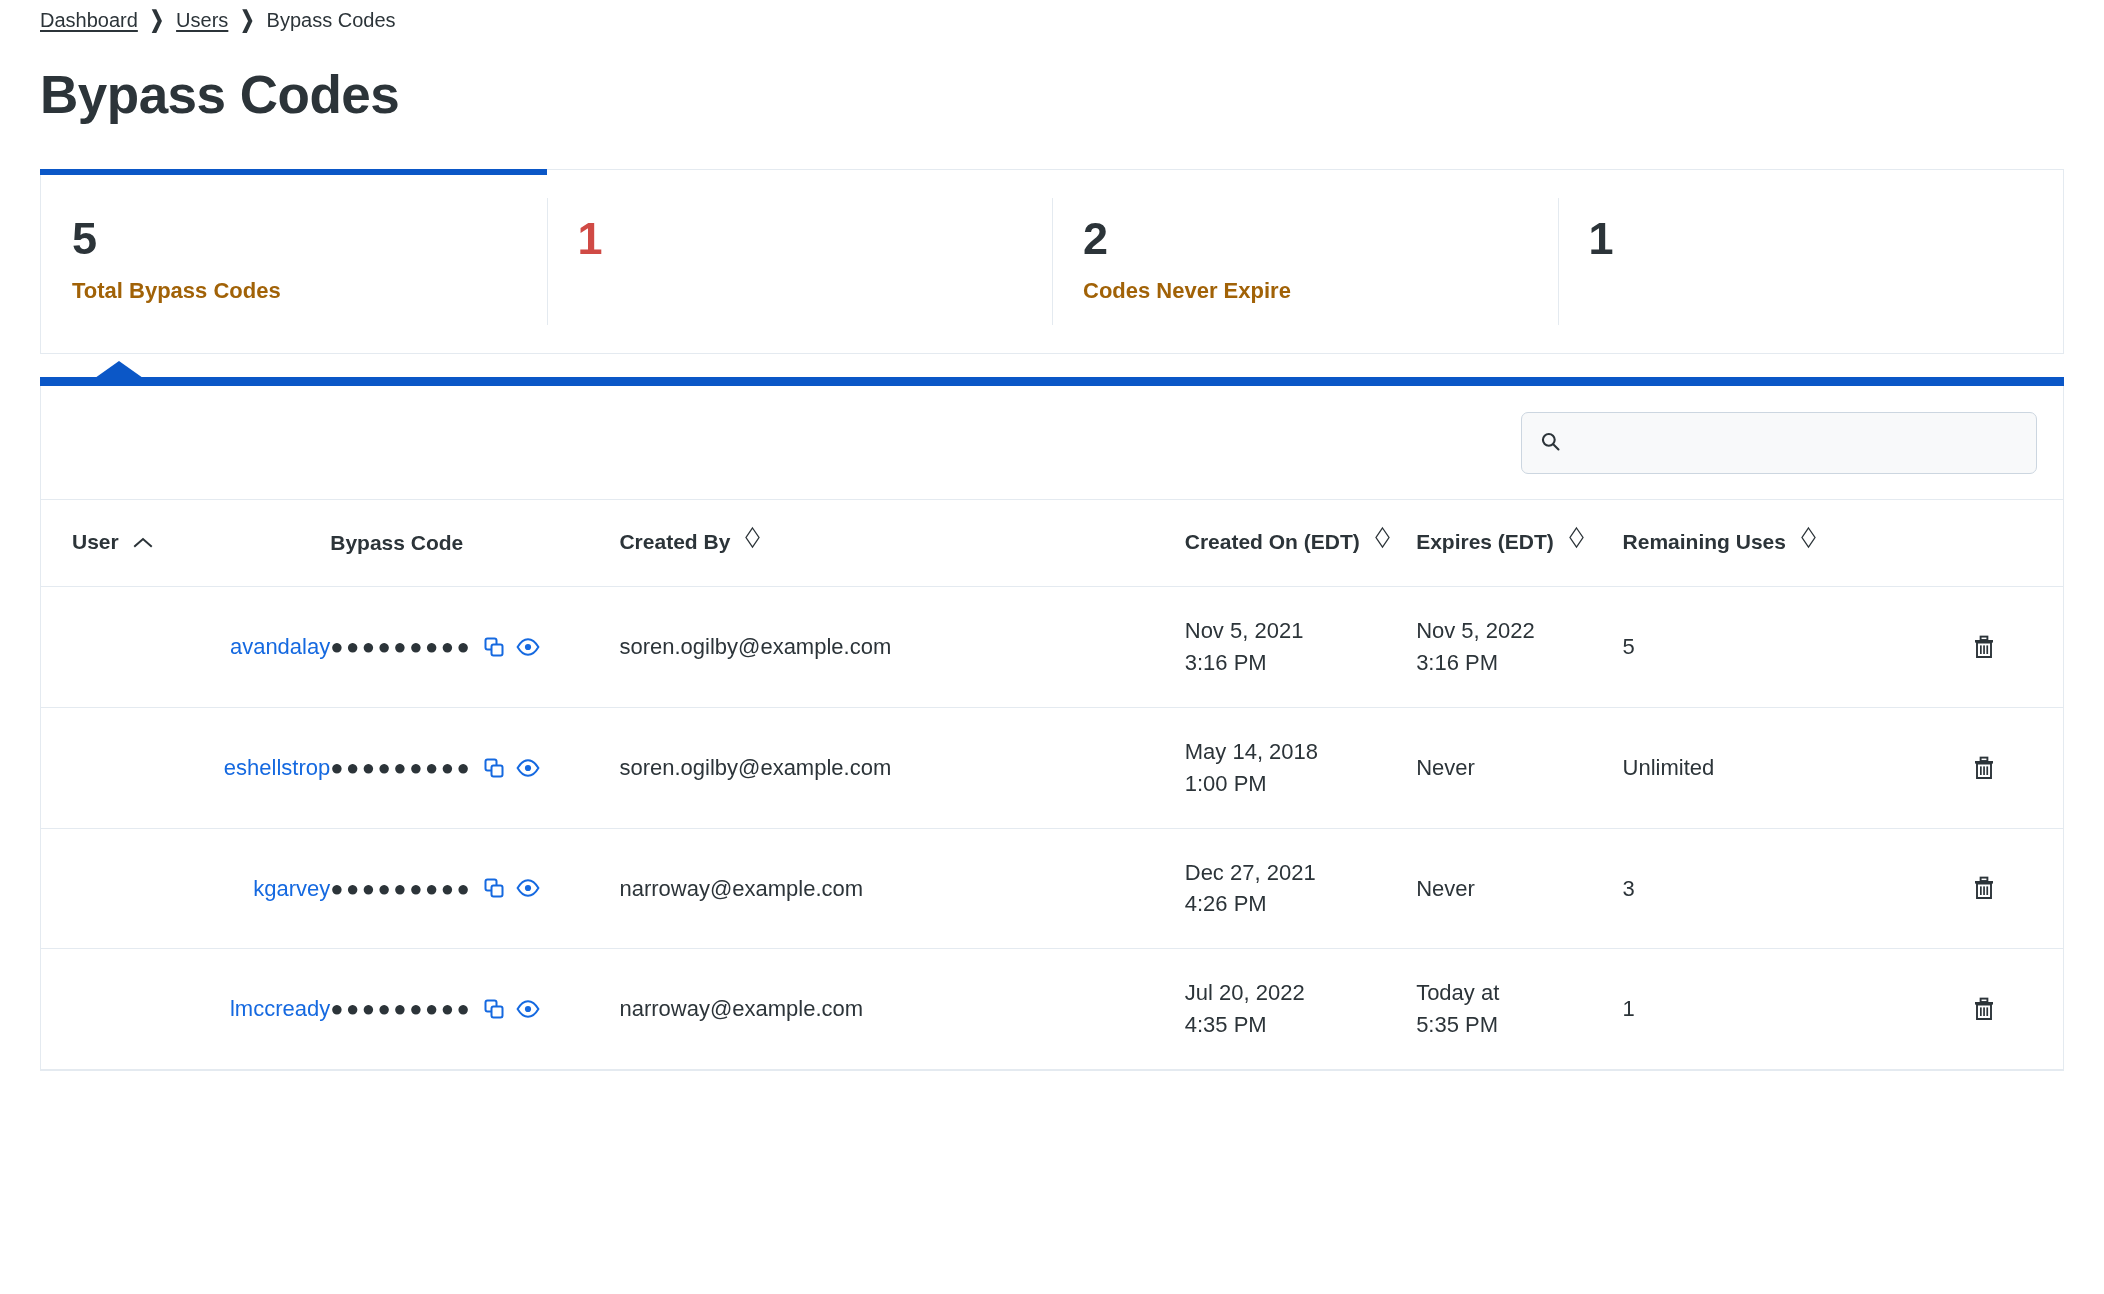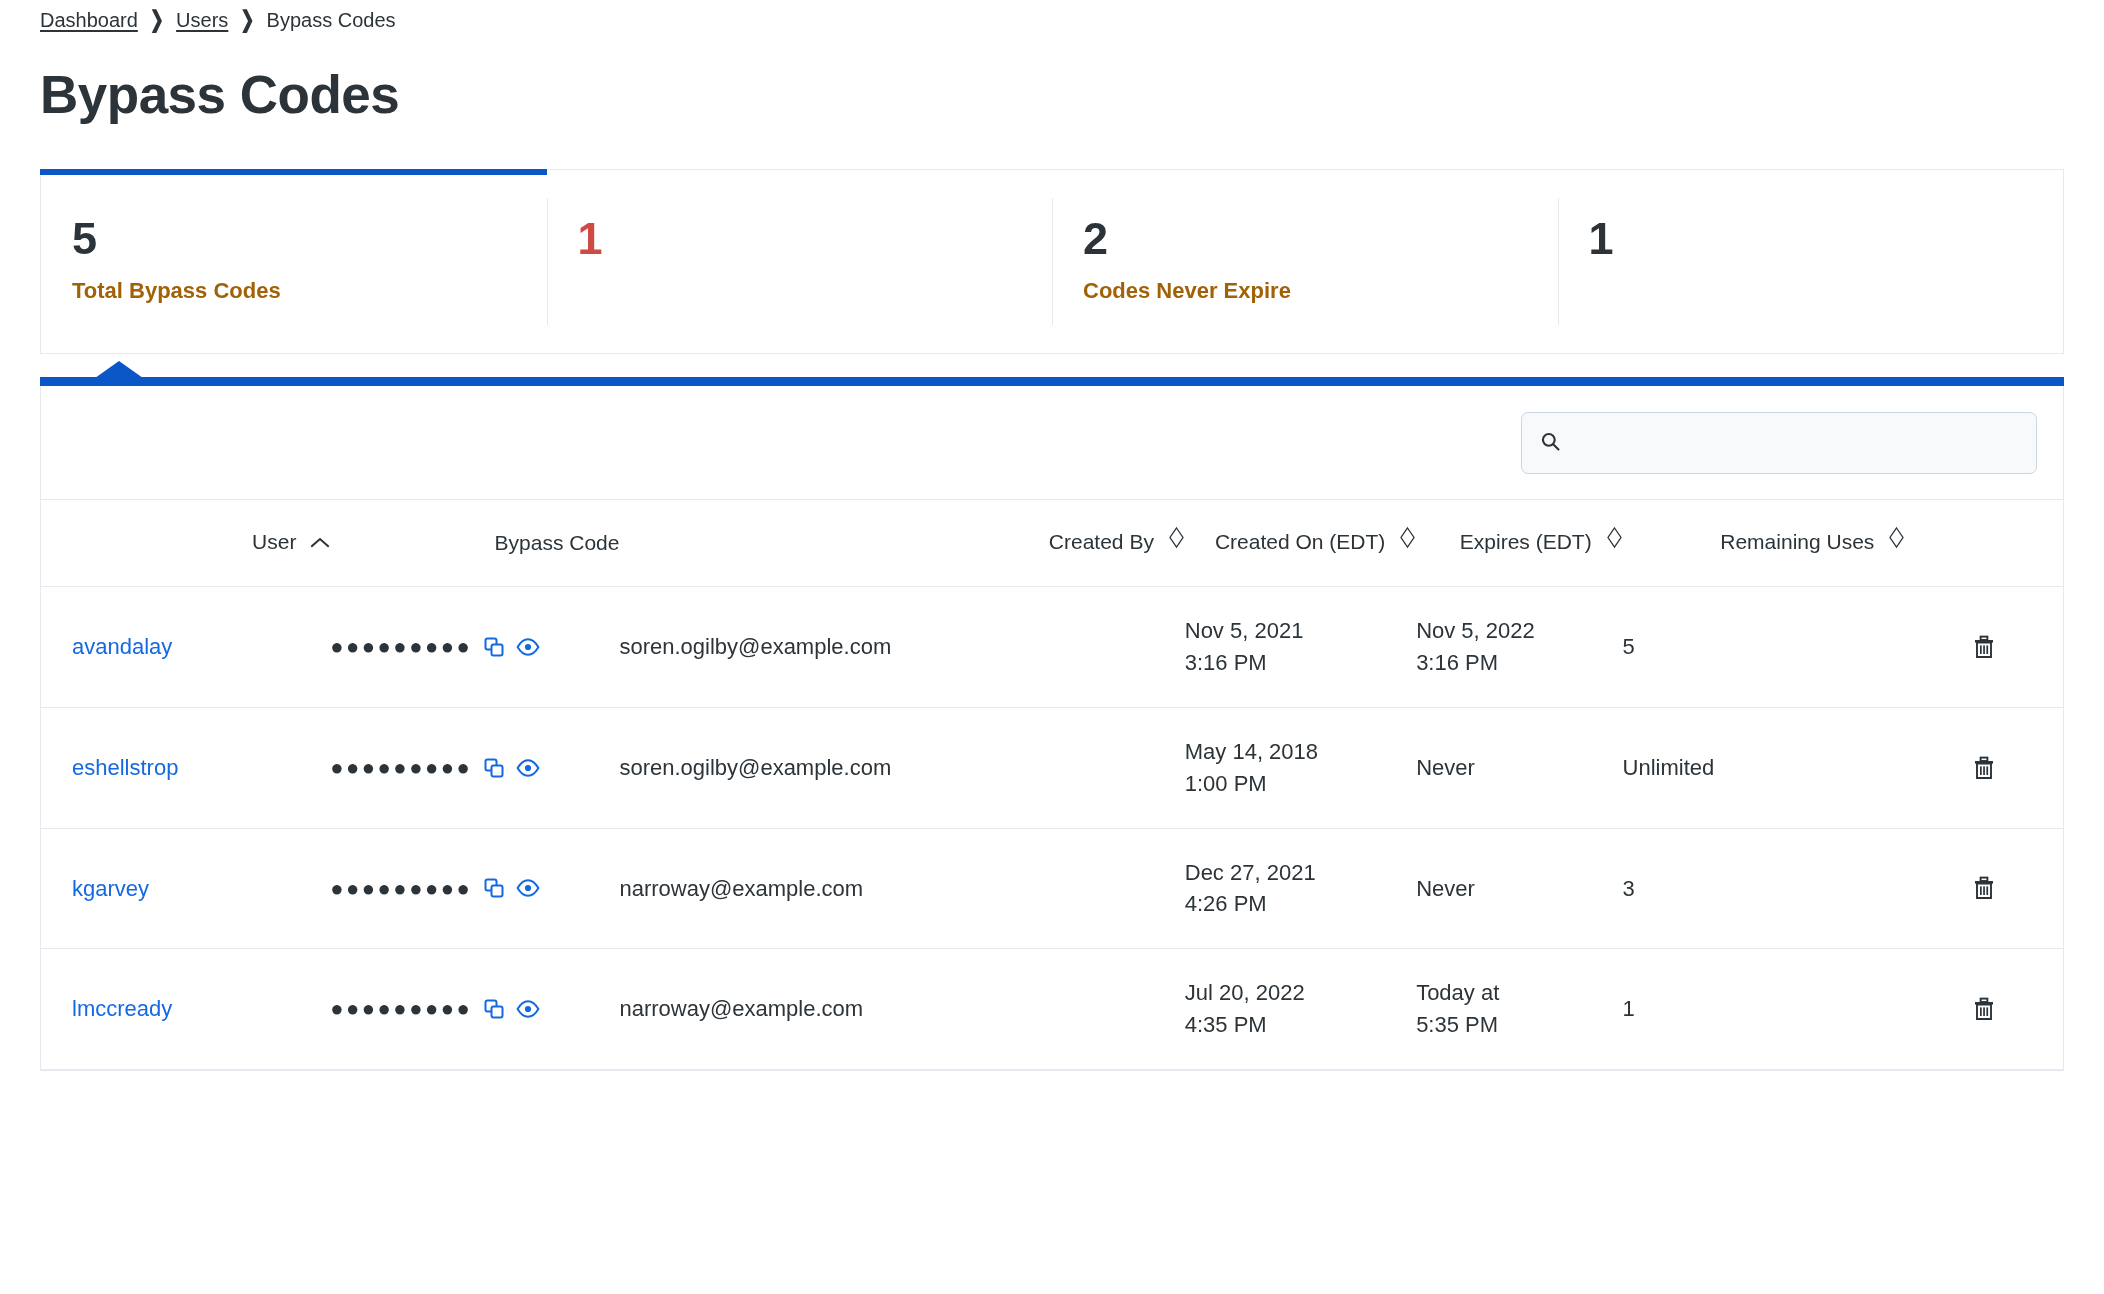--- a/index.html
+++ b/index.html
@@ -141,23 +141,23 @@
     background: transparent;
     font-family: "Liberation Sans", sans-serif;
     font-size: 21px;
     color: #2c3439;
   }
   .search-input::placeholder { color: #8a949e; }
 
   
   table { width: 100%; border-collapse: collapse; table-layout: fixed; }
   thead th {
-    text-align: right;
+    text-align: left;
     font-size: 21px;
-    font-weight: normal;
+    font-weight: bold;
     color: #2c3439;
     padding: 26px 0 26px 0;
     vertical-align: middle;
     border-bottom: 1px solid #e4eaf0;
     line-height: 1.55;
   }
   th .th-inner { display: inline; }
   .sort-ico {
     display: inline-block;
     vertical-align: middle;
@@ -175,21 +175,21 @@
 
   tbody td {
     font-size: 22px;
     color: #2c3439;
     padding: 28px 0;
     border-bottom: 1px solid #e4eaf0;
     vertical-align: middle;
     line-height: 1.45;
   }
   tbody tr { height: 109px; }
-  td.cell-user { padding-left: 31px; }
+  td.cell-user { padding-left: 31px; text-align: right; }
   .user-link { color: #1569e0; cursor: pointer; }
   .dots {
     letter-spacing: 2.5px;
     font-size: 22px;
     color: #2c3439;
     vertical-align: middle;
   }
   .code-cell { display: flex; align-items: center; gap: 11px; }
   .icon-btn { cursor: pointer; display: inline-flex; line-height: 0; }
   .date-line { display: block; }

